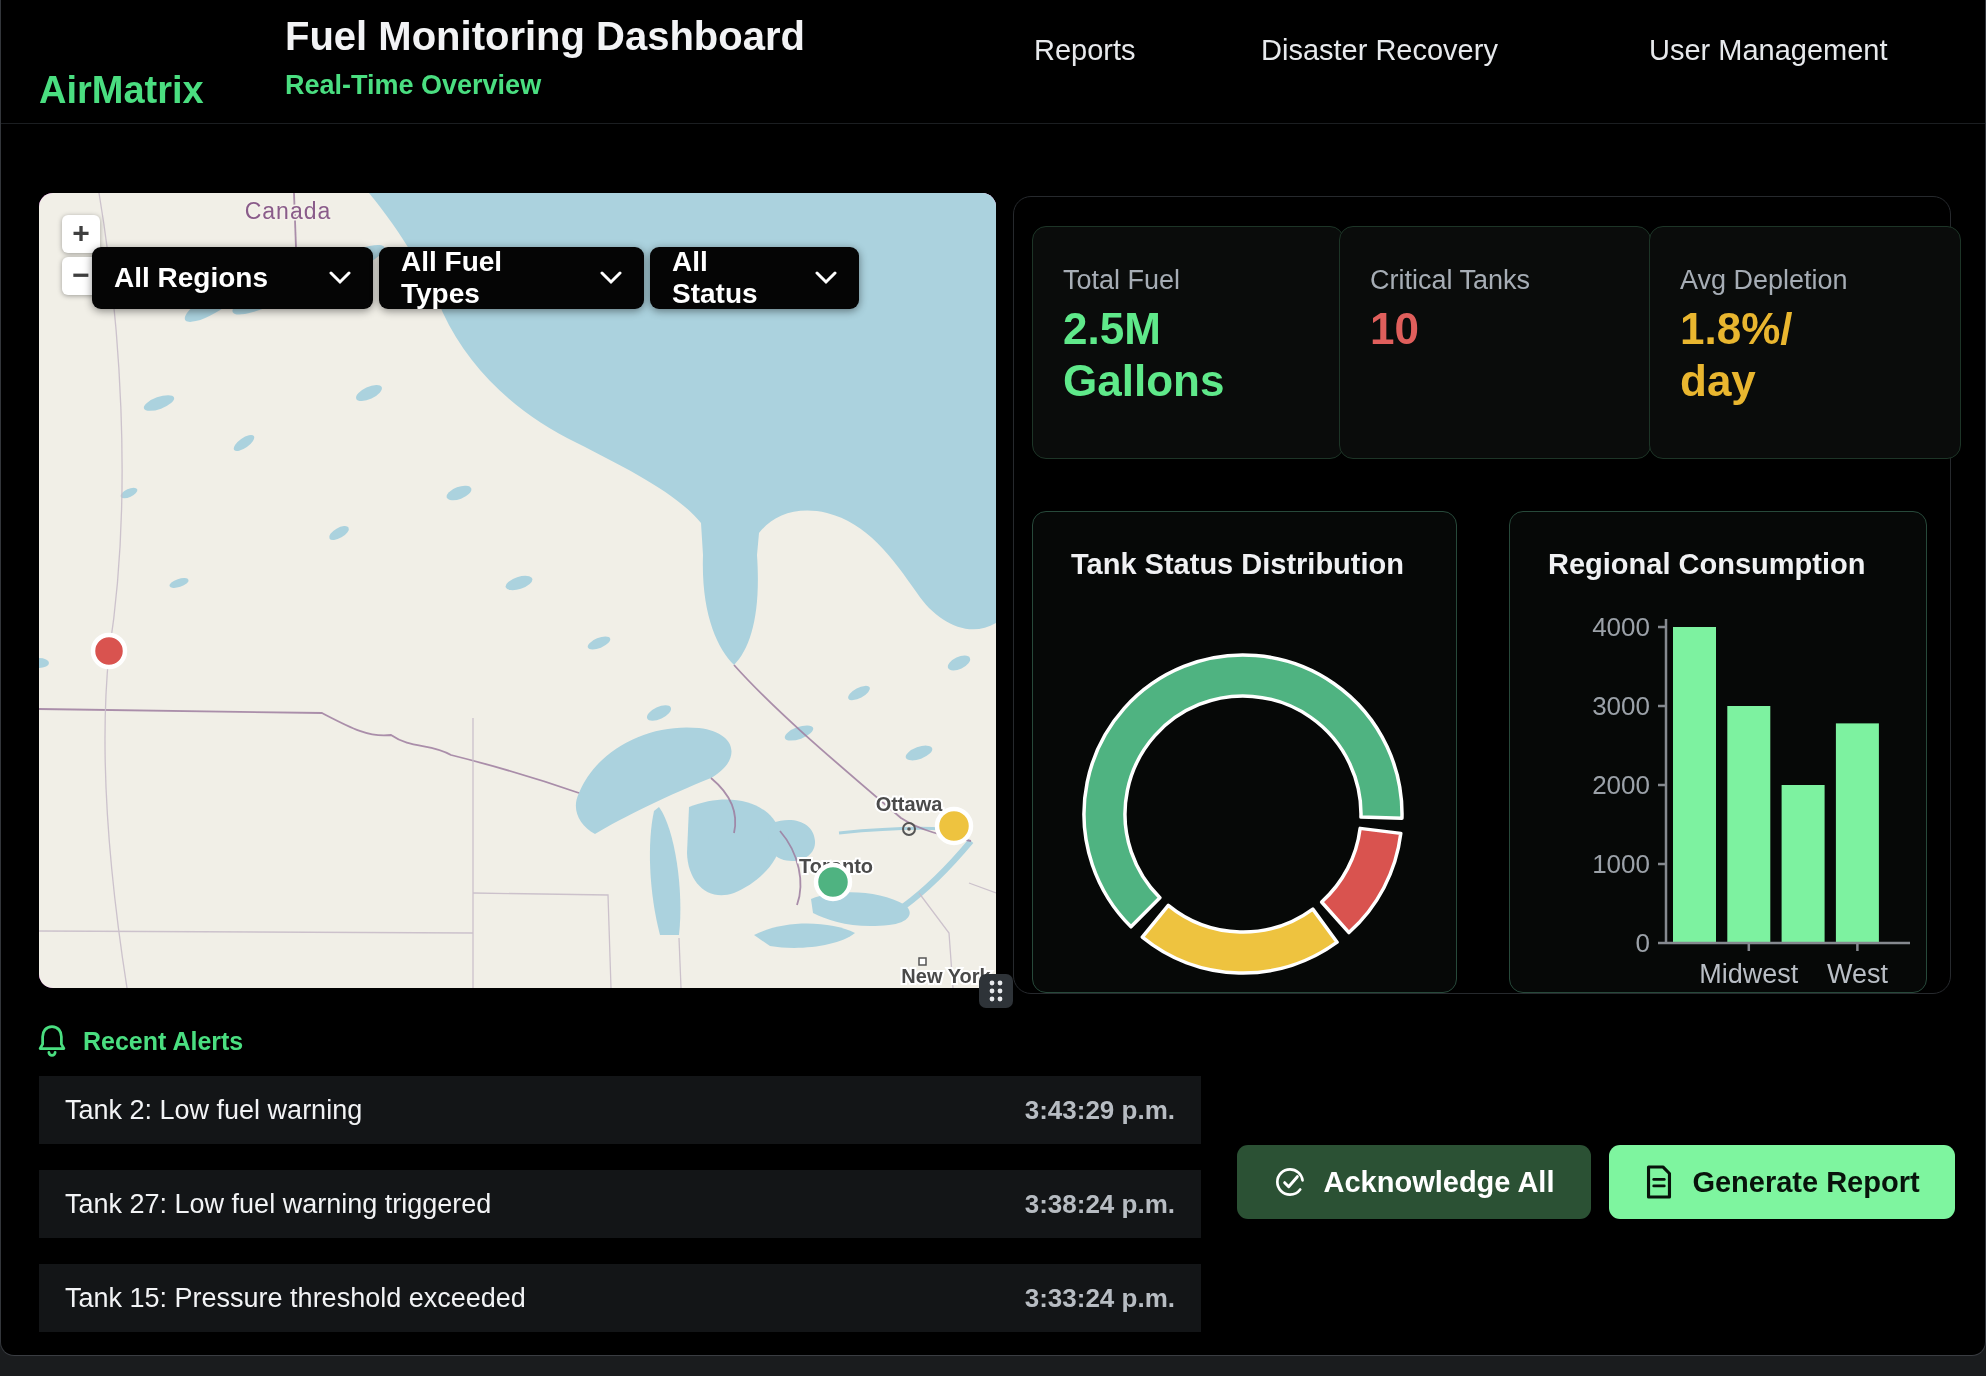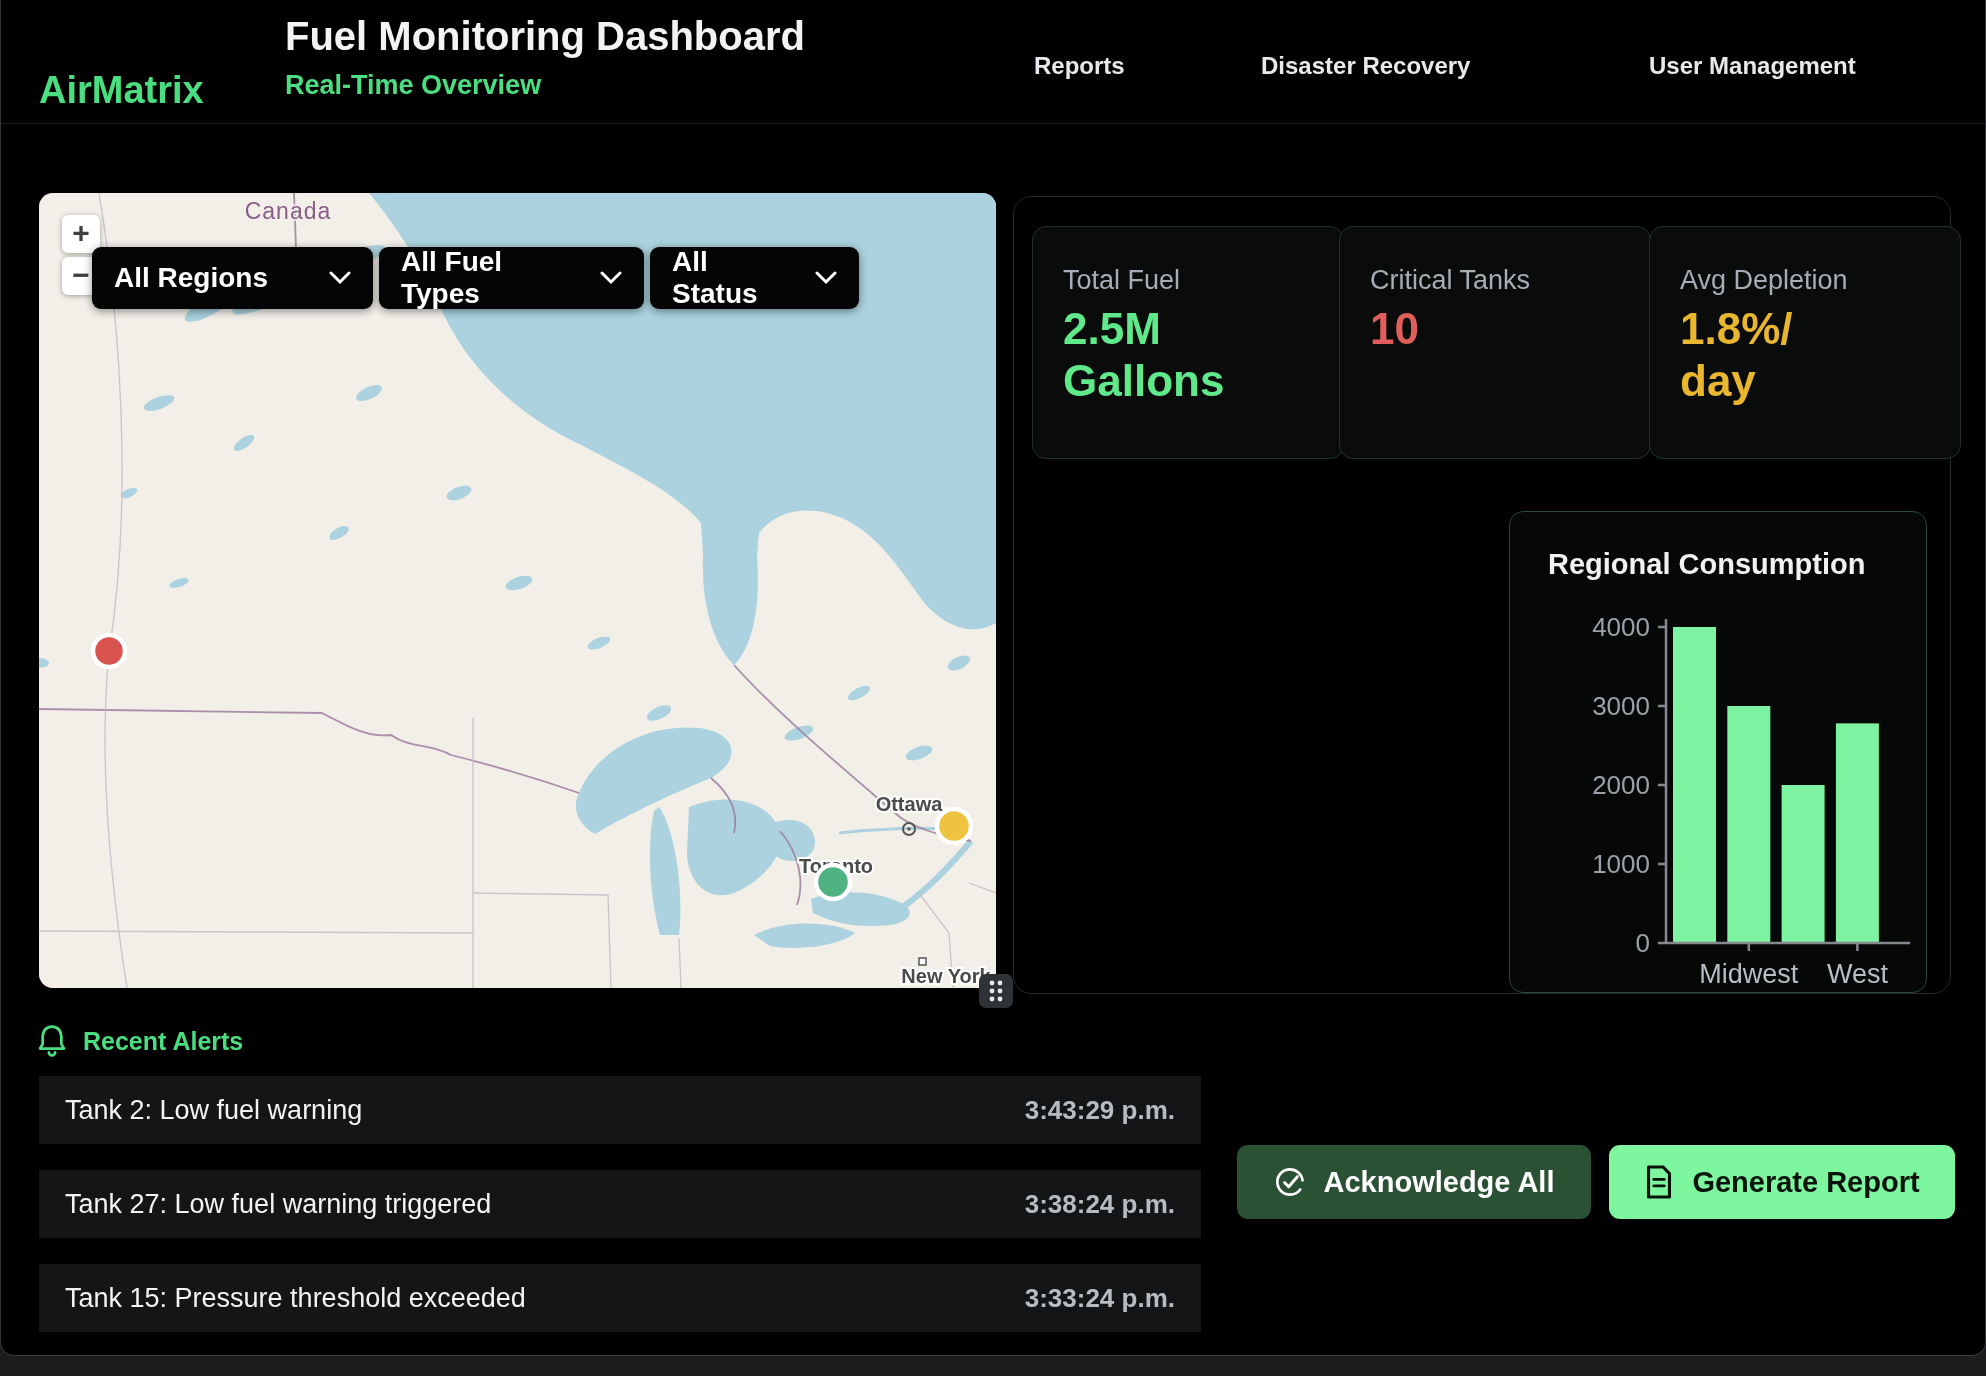--- a/index.html
+++ b/index.html
@@ -7,21 +7,21 @@
   body { font-family:"Liberation Sans", sans-serif; }
   .app { position:relative; width:1986px; height:1356px; background:#000;
          border-left:1px solid #33363b; border-right:1px solid #33363b; border-bottom:1px solid #3a3d42;
          border-radius:0 0 14px 14px; overflow:hidden; }
 
   
   .header { position:absolute; left:0; top:0; width:100%; height:124px; background:#000; border-bottom:1px solid #1b1e21; }
   .logo { position:absolute; left:38px; top:41px; font-size:38px; font-weight:bold; color:#4ade80;margin-top:28px; }
   .title { position:absolute; left:284px; top:14px; font-size:40px; font-weight:bold; color:#f2f3f5; }
   .subtitle { position:absolute; left:284px; top:70px; font-size:27px; font-weight:bold; color:#4ade80; }
-  .nav-item { position:absolute; top:52px; font-size:24px; color:#e7e9ec; cursor:pointer;font-weight:bold; }
+  .nav-item { position:absolute; top:34px; font-size:29px; color:#e7e9ec; cursor:pointer; }
   .nav-reports { left:1033px; } .nav-dr { left:1260px; } .nav-um { left:1648px; }
 
   
   .map { position:absolute; left:38px; top:193px; width:957px; height:795px; border-radius:14px; overflow:hidden; background:#a21caf; }
   .map svg.terrain { position:absolute; left:0; top:0; }
   .zoom-btn { position:absolute; width:38px; height:38px; background:#fff; border-radius:6px;
               color:#3f3f3f; font-size:30px; font-weight:bold; text-align:center; line-height:36px;
               box-shadow:0 1px 5px rgba(0,0,0,.35); cursor:pointer; z-index:2; }
   .zoom-in { left:23px; top:22px; } .zoom-out { left:23px; top:64px; }
   .filters { position:absolute; left:0; top:0; width:100%; z-index:3; }
@@ -206,20 +206,28 @@
     <div class="stat-card stat-2">
       <div class="stat-label">Critical Tanks</div>
       <div class="stat-value v-red">10</div>
     </div>
     <div class="stat-card stat-3">
       <div class="stat-label">Avg Depletion</div>
       <div class="stat-value v-amber">1.8%/
 day</div>
     </div>
 
+    <div class="chart-card donut-card">
+      <div class="chart-title">Tank Status Distribution</div>
+      <svg id="donut-svg" width="425" height="482" viewBox="0 0 425 482">
+          <path d="M 367.81 321.38 A 159 159 0 0 1 315.94 420.57 L 288.62 389.99 A 118 118 0 0 0 327.12 316.38 Z" fill="#d9534f" stroke="#ffffff" stroke-width="3.5" stroke-linejoin="round"></path>
+          <path d="M 304.09 430.18 A 159 159 0 0 1 109.31 425.06 L 135.28 393.33 A 118 118 0 0 0 279.82 397.12 Z" fill="#eec33f" stroke="#ffffff" stroke-width="3.5" stroke-linejoin="round"></path>
+          <path d="M 97.98 414.84 A 159 159 0 1 1 368.95 306.16 L 327.96 305.09 A 118 118 0 1 0 126.87 385.74 Z" fill="#4fb381" stroke="#ffffff" stroke-width="3.5" stroke-linejoin="round"></path>
+        </svg>
+    </div>
 
     <div class="chart-card bar-card">
       <div class="chart-title">Regional Consumption</div>
       <svg id="bar-svg" width="418" height="482" viewBox="0 0 418 482">
           <line x1="148" y1="431" x2="156" y2="431" stroke="#85898f" stroke-width="2.5"></line>
           <text x="140" y="440" text-anchor="end" font-size="26" fill="#9ba1a8">0</text>
           <line x1="148" y1="352" x2="156" y2="352" stroke="#85898f" stroke-width="2.5"></line>
           <text x="140" y="361" text-anchor="end" font-size="26" fill="#9ba1a8">1000</text>
           <line x1="148" y1="273" x2="156" y2="273" stroke="#85898f" stroke-width="2.5"></line>
           <text x="140" y="282" text-anchor="end" font-size="26" fill="#9ba1a8">2000</text>

